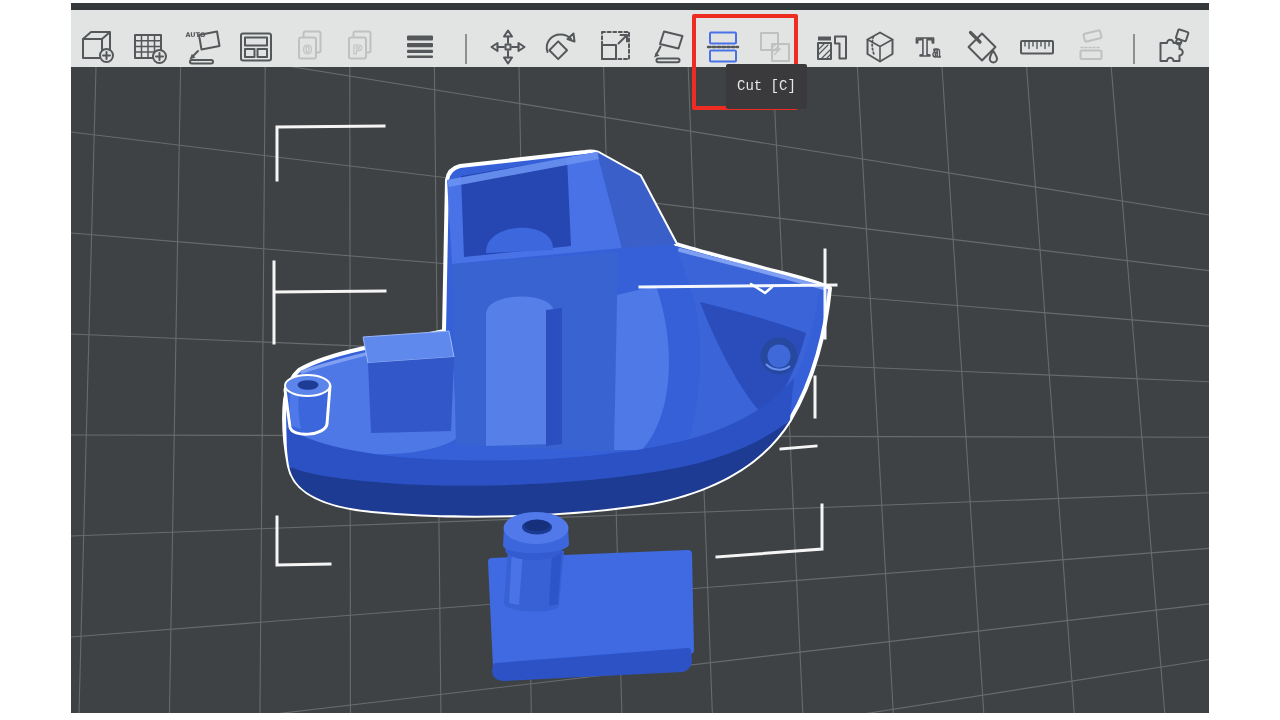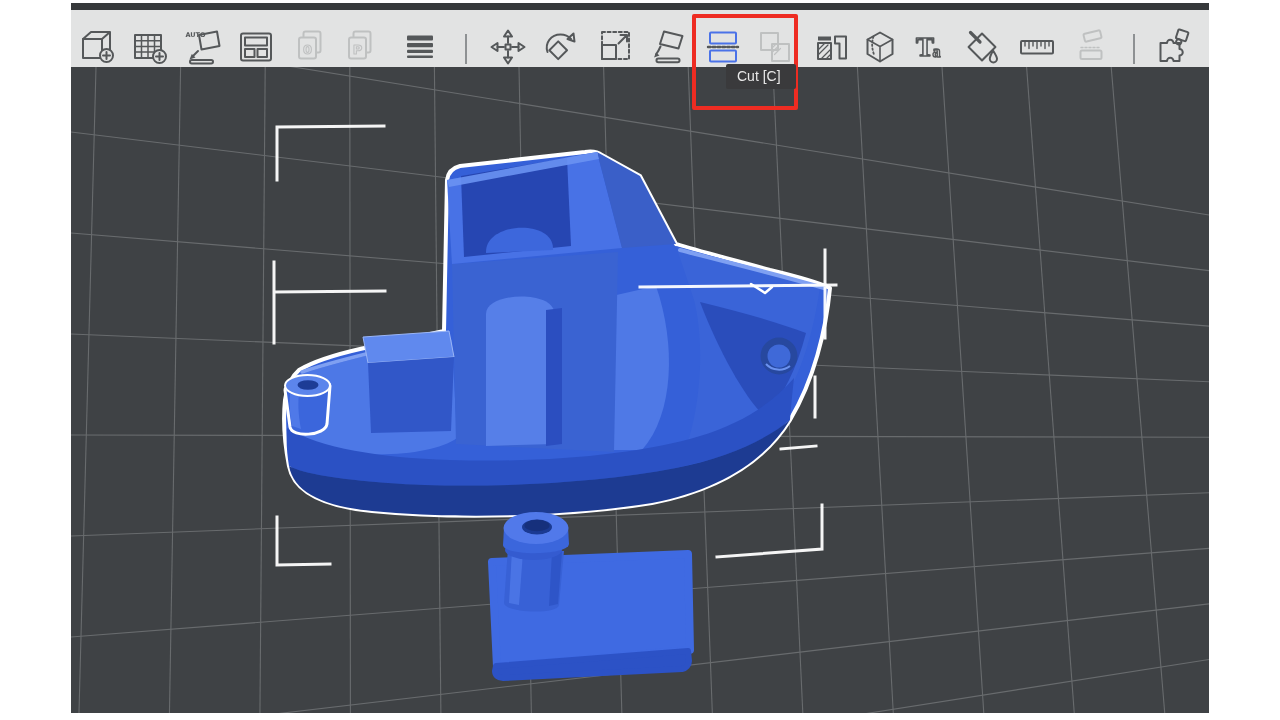--- a/index.html
+++ b/index.html
@@ -11,21 +11,21 @@
   .tool svg{display:block;width:40px;height:40px;}
   .tool.disabled{opacity:.24;}
   .tool.active{color:var(--accent);}
   .tb-sep{position:absolute;top:24px;width:2px;height:30px;background:#8e9193;}
   .viewport{position:absolute;left:71px;top:67px;width:1138px;height:646px;background:#3f4245;overflow:hidden;}
   .viewport svg{position:absolute;left:0;top:0;}
   .annotation-box{position:absolute;left:692px;top:14px;width:98px;height:88px;
                   border:4px solid var(--annotation-red);border-radius:2px;z-index:30;}
   .tooltip{position:absolute;left:726px;top:64px;min-width:48px;height:21px;z-index:31;
            background:#3a3a3c;color:#e9e9e9;font-size:14px;line-height:21px;
-           padding:2px 11px;white-space:nowrap;border-radius:2px;}
+           padding:12px 11px;white-space:nowrap;border-radius:2px;font-family:Liberation Mono, monospace;}
 </style>
 </head>
 <body>
 
 <div class="stage">
 
   <div class="topstrip"></div>
 
   <div class="toolbar" id="toolbar">
       <div class="tool" style="left: 6px;">

